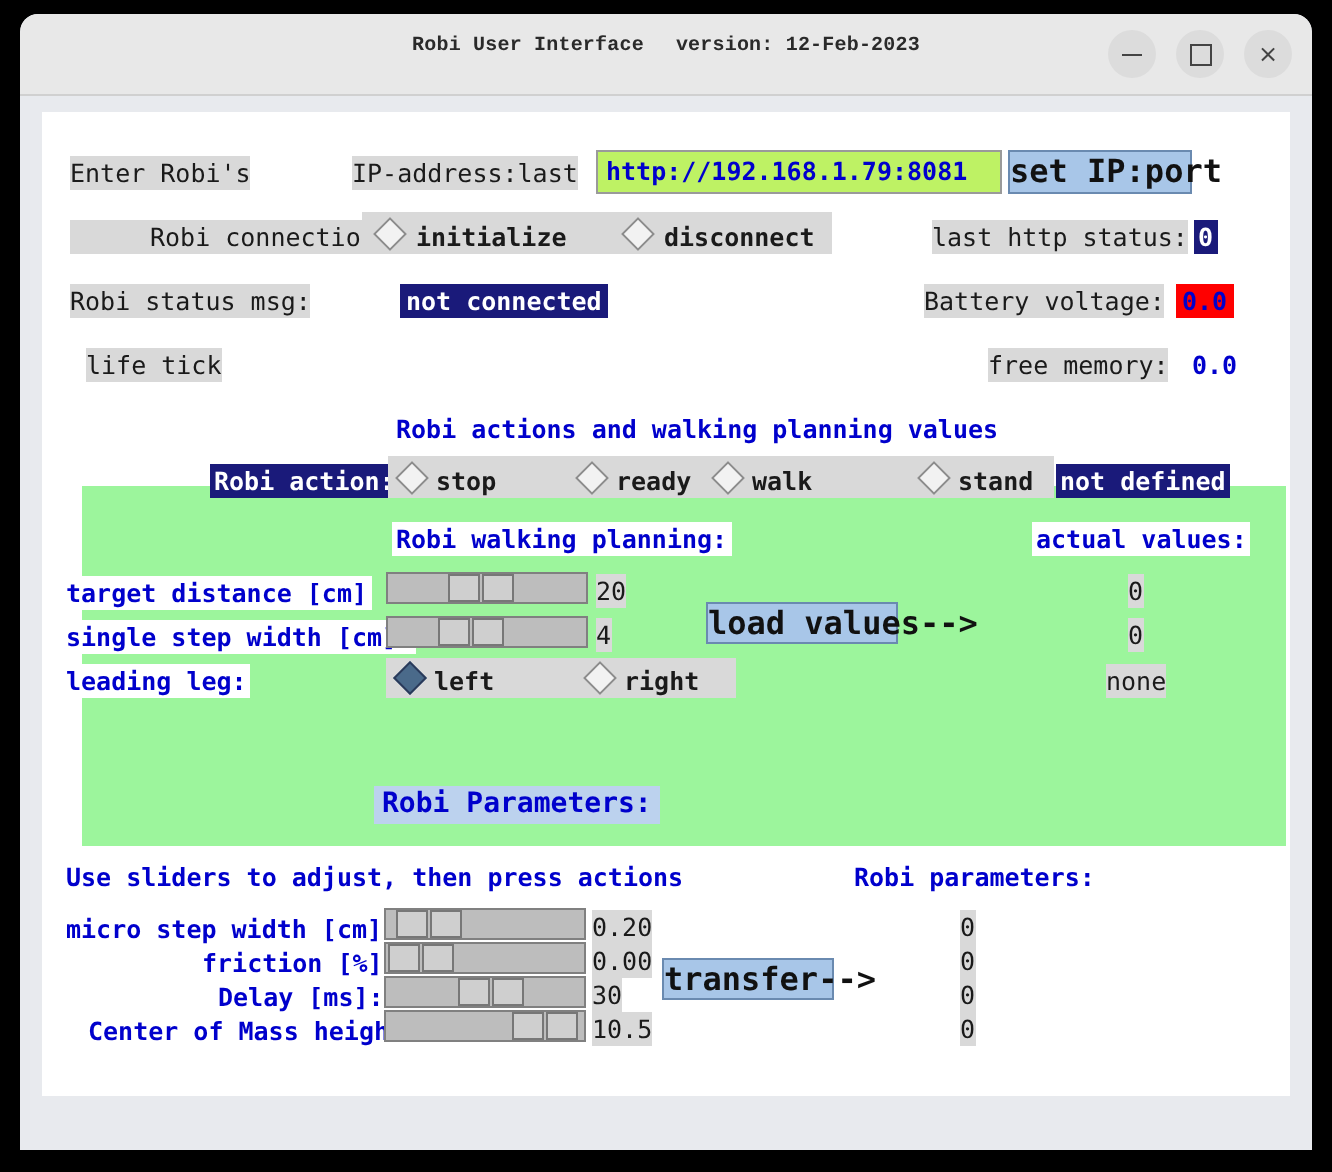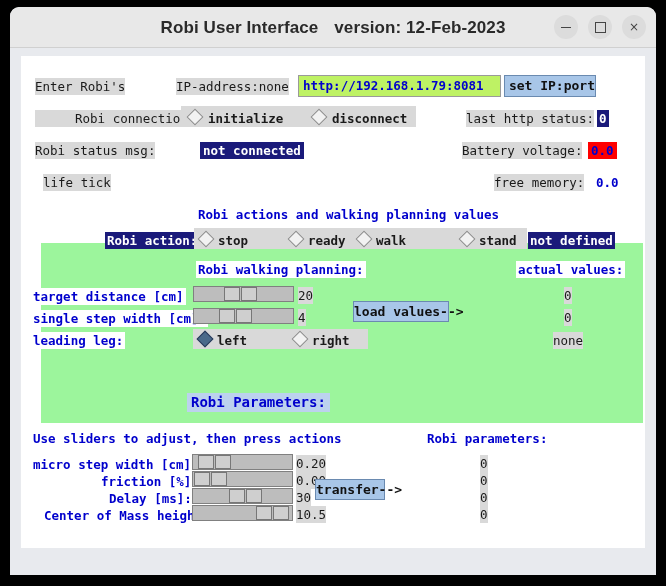--- a/index.html
+++ b/index.html
@@ -22,23 +22,23 @@
     position: relative;
     height: 40px;
     background: #e8e8e8;
     border-bottom: 1px solid #d0d0d0;
     border-radius: 9px 9px 0 0;
   }
   #title-text {
     position: absolute;
     left: 0; right: 0; top: 11px;
     text-align: center;
-    font-family: Liberation Sans, sans-serif;
+    font-family: Liberation Mono, monospace;
     font-weight: bold;
-    font-size: 17px;
+    font-size: 10px;
     color: #2a2a2a;
     letter-spacing: 0.1px;
   }
   #title-text .gap { display: inline-block; width: 16px; }
   .winbtn {
     position: absolute;
     top: 8px;
     width: 24px; height: 24px;
     border-radius: 50%;
     background: #dcdcdc;
@@ -106,24 +106,24 @@
     font-weight: bold;
     color: #0000cc;
     white-space: pre;
   }
   .btnblue {
     position: absolute;
     background: #a8c6e8;
     border: 1px solid #6a8ab0;
     box-sizing: border-box;
     font-family: "DejaVu Sans Mono", monospace;
-    font-size: 13px;
+    font-size: 16px;
     font-weight: bold;
     color: #111111;
-    text-align: right;
+    text-align: left;
     line-height: 18px;
     cursor: pointer;
     white-space: pre;
   }
   
   .radio {
     position: absolute;
     width: 12px; height: 12px;
     background: #f2f2f2;
     border: 1px solid #8c8c8c;
@@ -163,21 +163,21 @@
     <div id="title-text"><span>Robi User Interface</span><span class="gap"></span><span>version: 12-Feb-2023</span></div>
     <div class="winbtn" id="btn-min"><span class="glyph"></span></div>
     <div class="winbtn" id="btn-max"><span class="glyph"></span></div>
     <div class="winbtn" id="btn-close"><span>×</span></div>
   </div>
 
   <div id="content">
     <div id="canvas">
 
       <div class="t gbg" style="left:14px; top:22px;">Enter Robi's</div>
-      <div class="t gbg" style="left:155px; top:22px;">IP-address:none</div>
+      <div class="t gbg" style="left:155px; top:22px;">IP-address:last</div>
       <div class="inputfield" style="left:277px; top:19px; width:203px; height:22px;">
         <div class="val">http://192.168.1.79:8081</div>
       </div>
       <div class="btnblue" style="left:483px; top:19px; width:92px; height:22px; line-height:20px;">set IP:port</div>
 
       <div class="t gbg" style="left:14px; top:54px;padding-left:40px;">Robi connection:</div>
       <div class="rowbg" style="left:160px; top:50px; width:235px; height:21px;"></div>
       <div class="radio" style="left:168px; top:55px;"></div>
       <div class="t bold" style="left:187px; top:54px;">initialize</div>
       <div class="radio" style="left:292px; top:55px;"></div>
@@ -269,17 +269,17 @@
       <div class="t gbg" style="left:459px; top:433px;">0</div>
 
       <div class="t bold blue" style="left:23px; top:451px;">Center of Mass height:</div>
       <div class="slider" style="left:171px; top:449px; width:101px;">
         <div class="thumb" style="left:63px;"></div>
         <div class="thumb" style="left:80px;"></div>
       </div>
       <div class="t gbg" style="left:275px; top:450px;">10.5</div>
       <div class="t gbg" style="left:459px; top:450px;">0</div>
 
-      <div class="btnblue" style="left:294px; top:423px; width:70px; height:21px; line-height:19px;">transfer--&gt;</div>
+      <div class="btnblue" style="left:310px; top:423px; width:86px; height:21px; line-height:19px;">transfer--&gt;</div>
 
     </div>
   </div>
 </div>
 
 </body></html>

